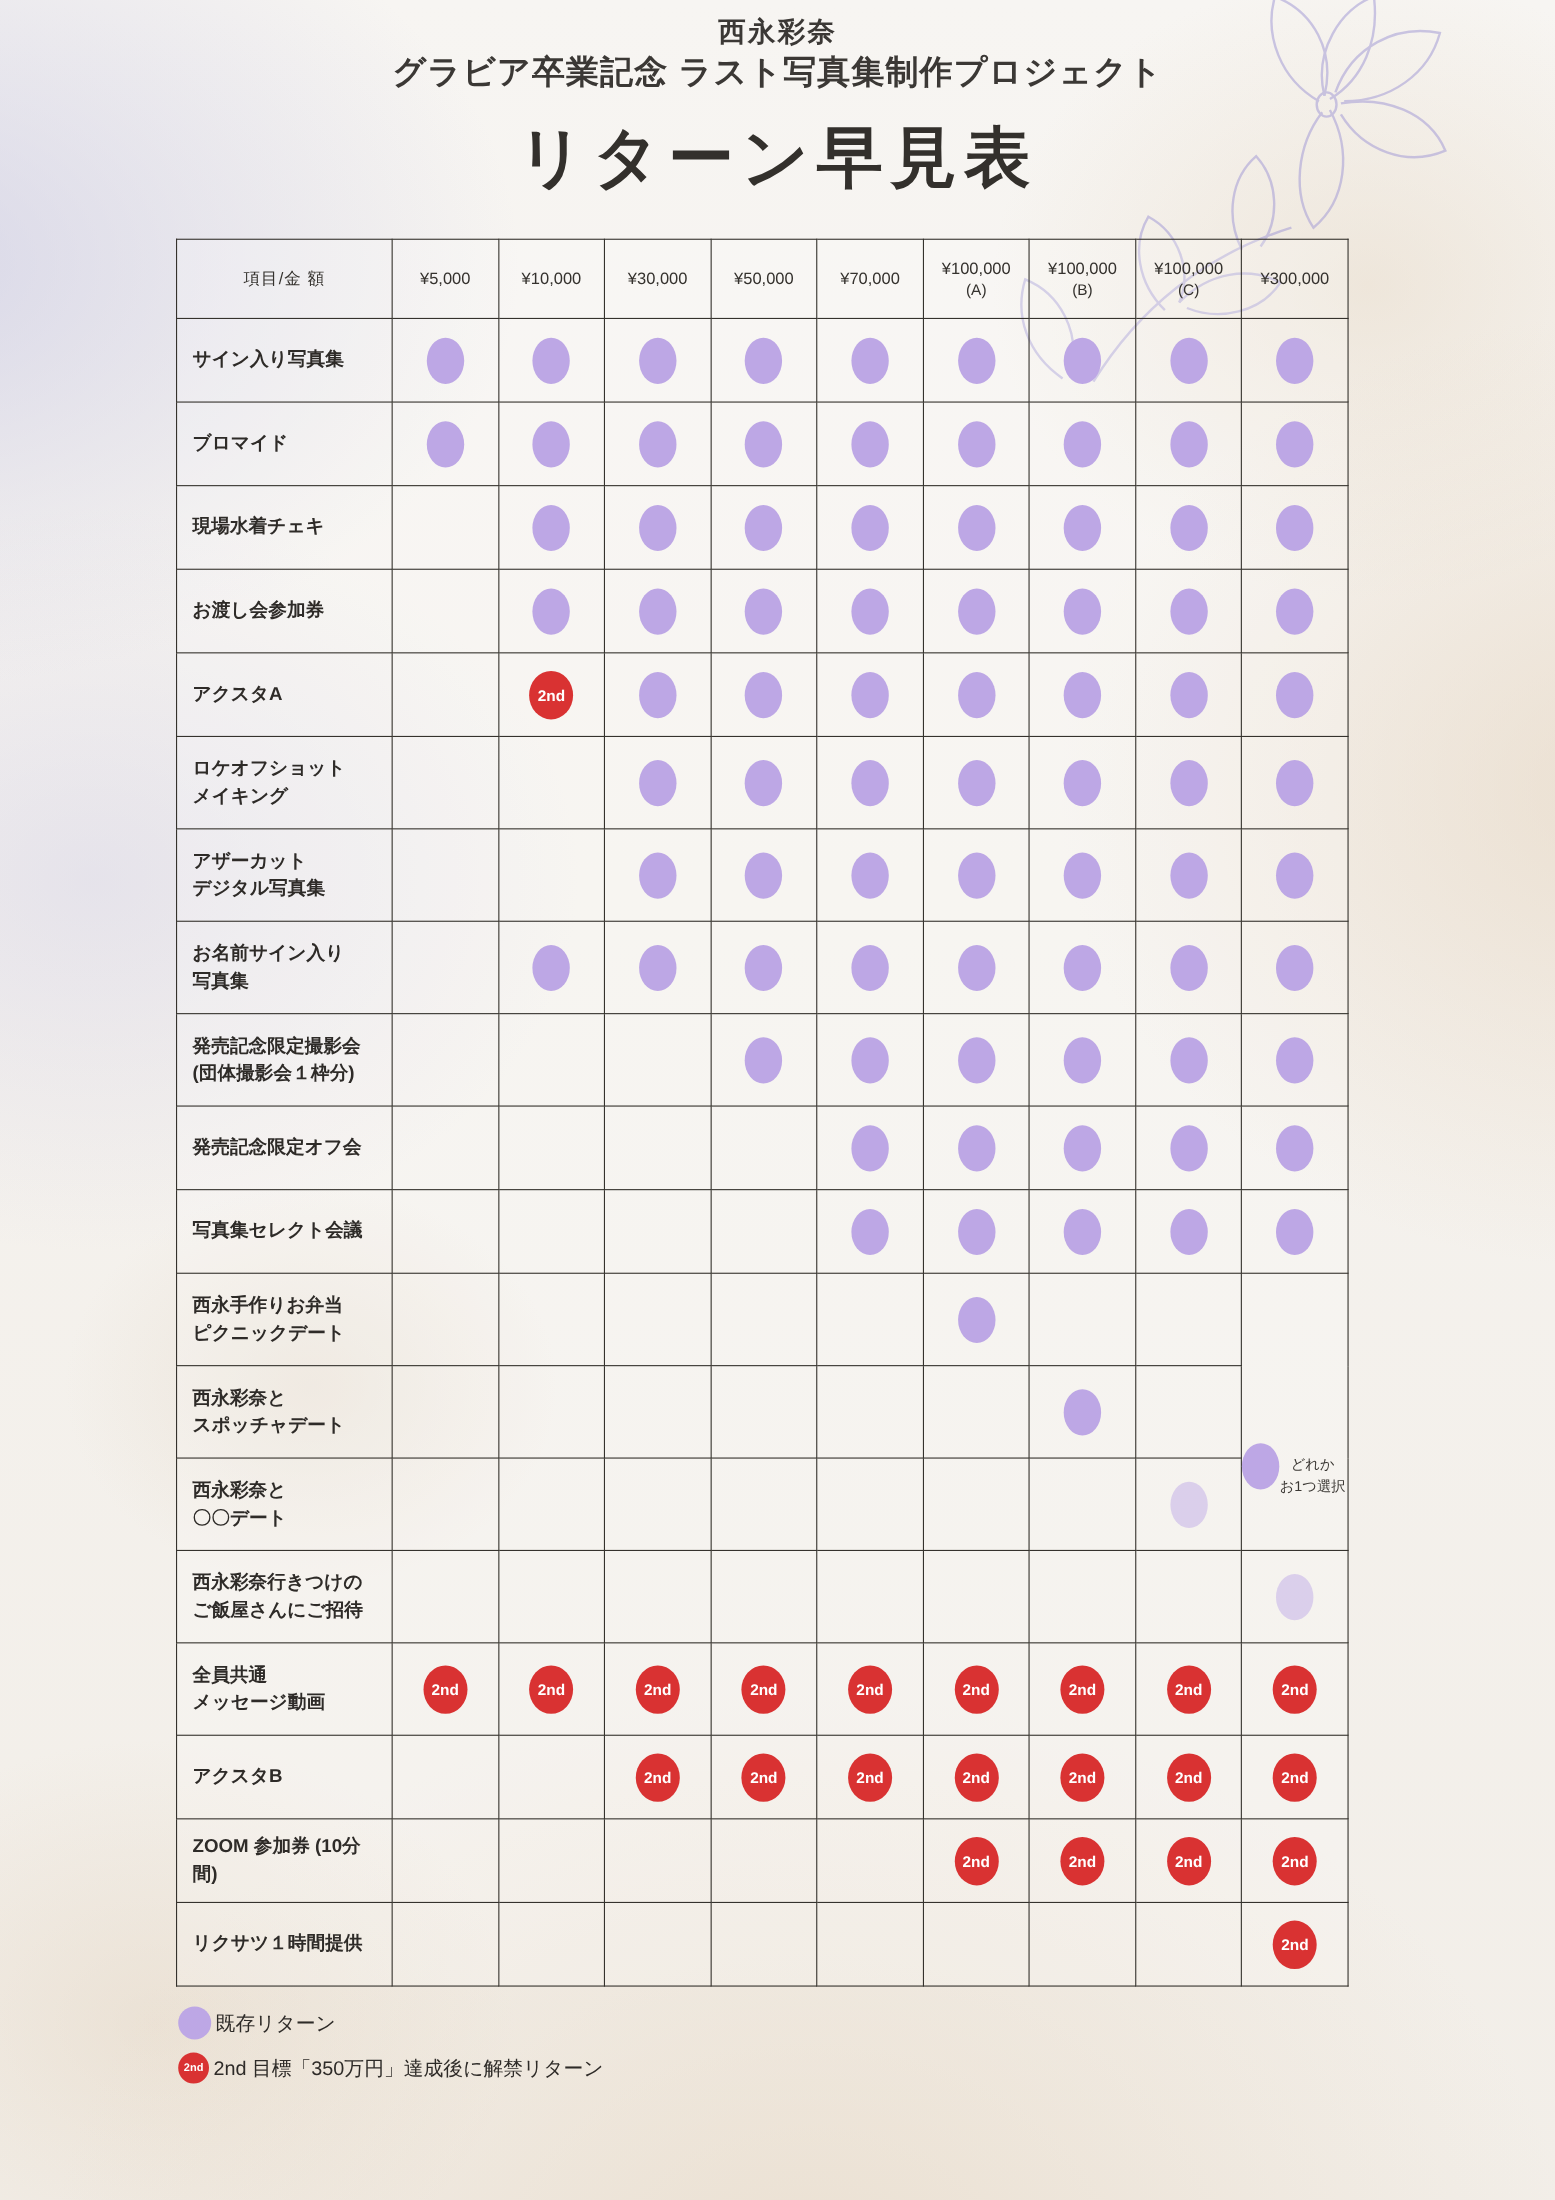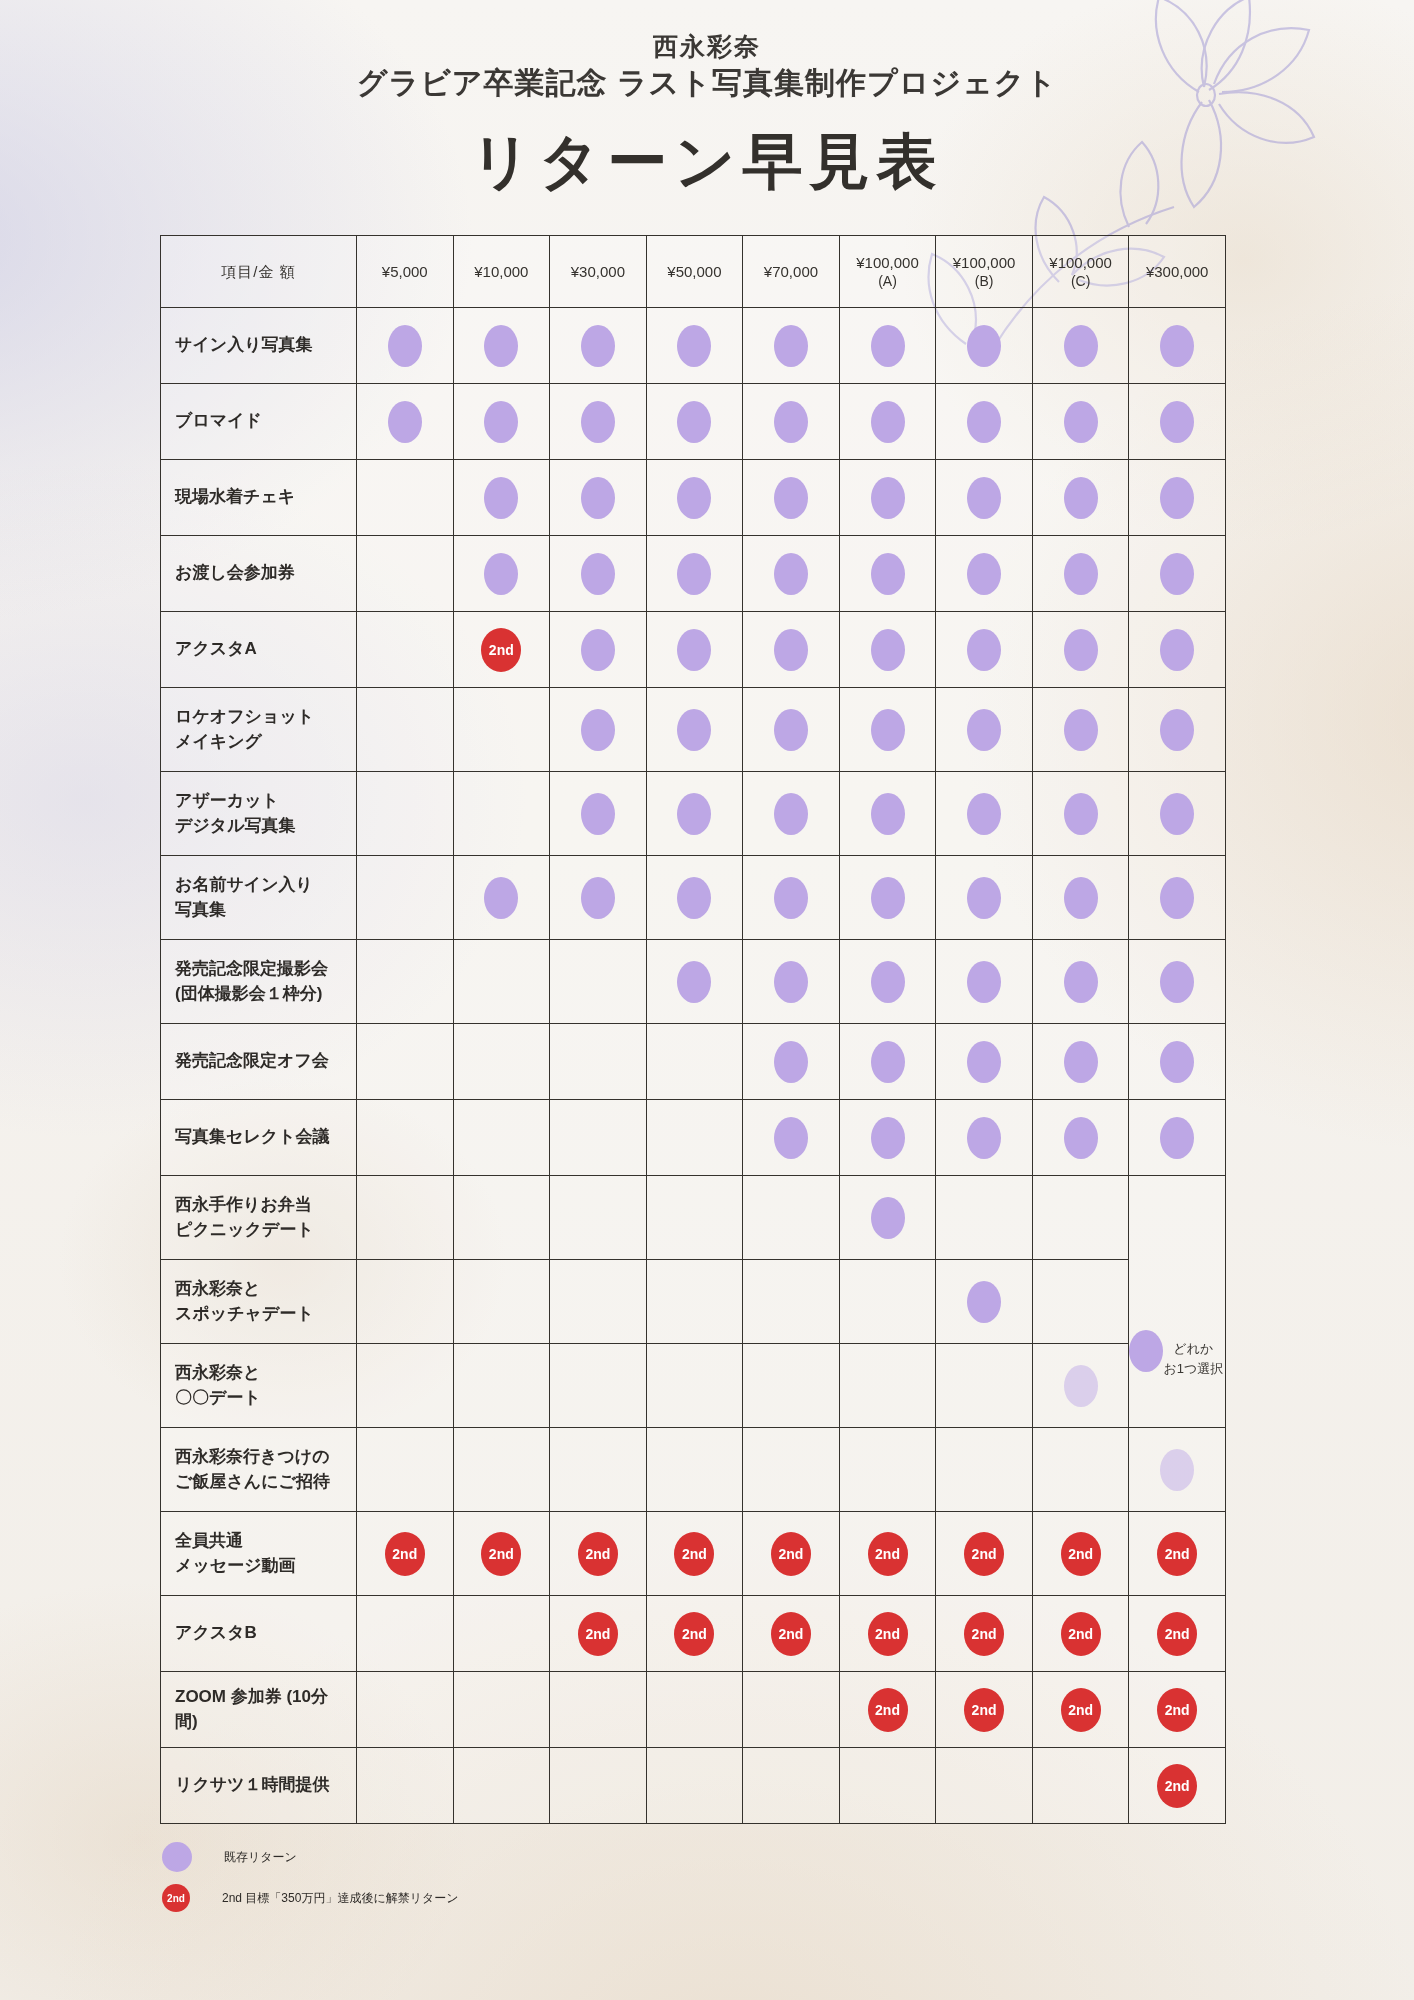--- a/index.html
+++ b/index.html
@@ -13,21 +13,21 @@
       radial-gradient(320px 260px at 20% 63%, rgba(221,206,186,.35), rgba(221,206,186,0) 70%),
       radial-gradient(820px 700px at 104% 36%, rgba(226,207,183,.52), rgba(226,207,183,0) 62%),
       radial-gradient(520px 430px at 88% 13%, rgba(228,213,192,.45), rgba(228,213,192,0) 66%),
       radial-gradient(1050px 820px at 52% 104%, rgba(230,215,195,.60), rgba(230,215,195,0) 66%),
       radial-gradient(480px 380px at 10% 92%, rgba(226,210,189,.45), rgba(226,210,189,0) 68%),
       linear-gradient(#f7f5f2, #f2eee8);
   }
   .deco { position:absolute; top:-8px; right:70px; width:470px; height:360px; opacity:.55; }
   .deco path, .deco ellipse { fill:none; stroke:#a59dd6; stroke-width:2.2; }
 
-  header { position:relative; text-align:center; padding-top:30px; z-index:2; }
+  header { position:relative; text-align:center; padding-top:12px; z-index:2; }
   .artist { font-size:25px; font-weight:bold; letter-spacing:2px; color:#3b3835; }
   .subtitle { margin-top:0; font-size:30px; font-weight:bold; letter-spacing:1px; color:#3b3835; }
   .main-title { margin-top:18px; font-size:60px; font-weight:bold; letter-spacing:7px; color:#33302c; }
 
   table.returns {
     position:relative; z-index:1;
     margin:32px 0 0 160px;
     width:1066px; table-layout:fixed;
     border-collapse:collapse;
   }
@@ -63,21 +63,21 @@
   .merged-text { margin-top:16px; font-size:13px; line-height:1.5; color:#3a3733; }
 
   .legend { margin:18px 0 0 162px; position:relative; z-index:2; }
   .legend-row { display:flex; align-items:center; margin-top:12px; }
   .legend-dot { width:30px; height:30px; border-radius:50%; background:#bda7e5; }
   .legend-badge {
     width:28px; height:28px; border-radius:50%; background:#d93232;
     color:#fff; font-size:10px; font-weight:bold;
     display:flex; align-items:center; justify-content:center;
   }
-  .legend-label { margin-left:32px; font-size:12px; color:#2e2b28; }
+  .legend-label { margin-left:4px; font-size:18px; color:#2e2b28; }
   .legend-note { margin-top:14px; font-size:12.5px; color:#57534d; }
 </style>
 </head>
 <body>
 
 <div class="page">
 
   <svg class="deco" viewBox="0 0 470 360" aria-hidden="true">
     <path d="M330 95 C320 55 345 15 375 5 C380 45 365 80 335 98"></path>
     <path d="M340 92 C355 50 395 30 435 38 C425 75 390 100 348 100"></path>

